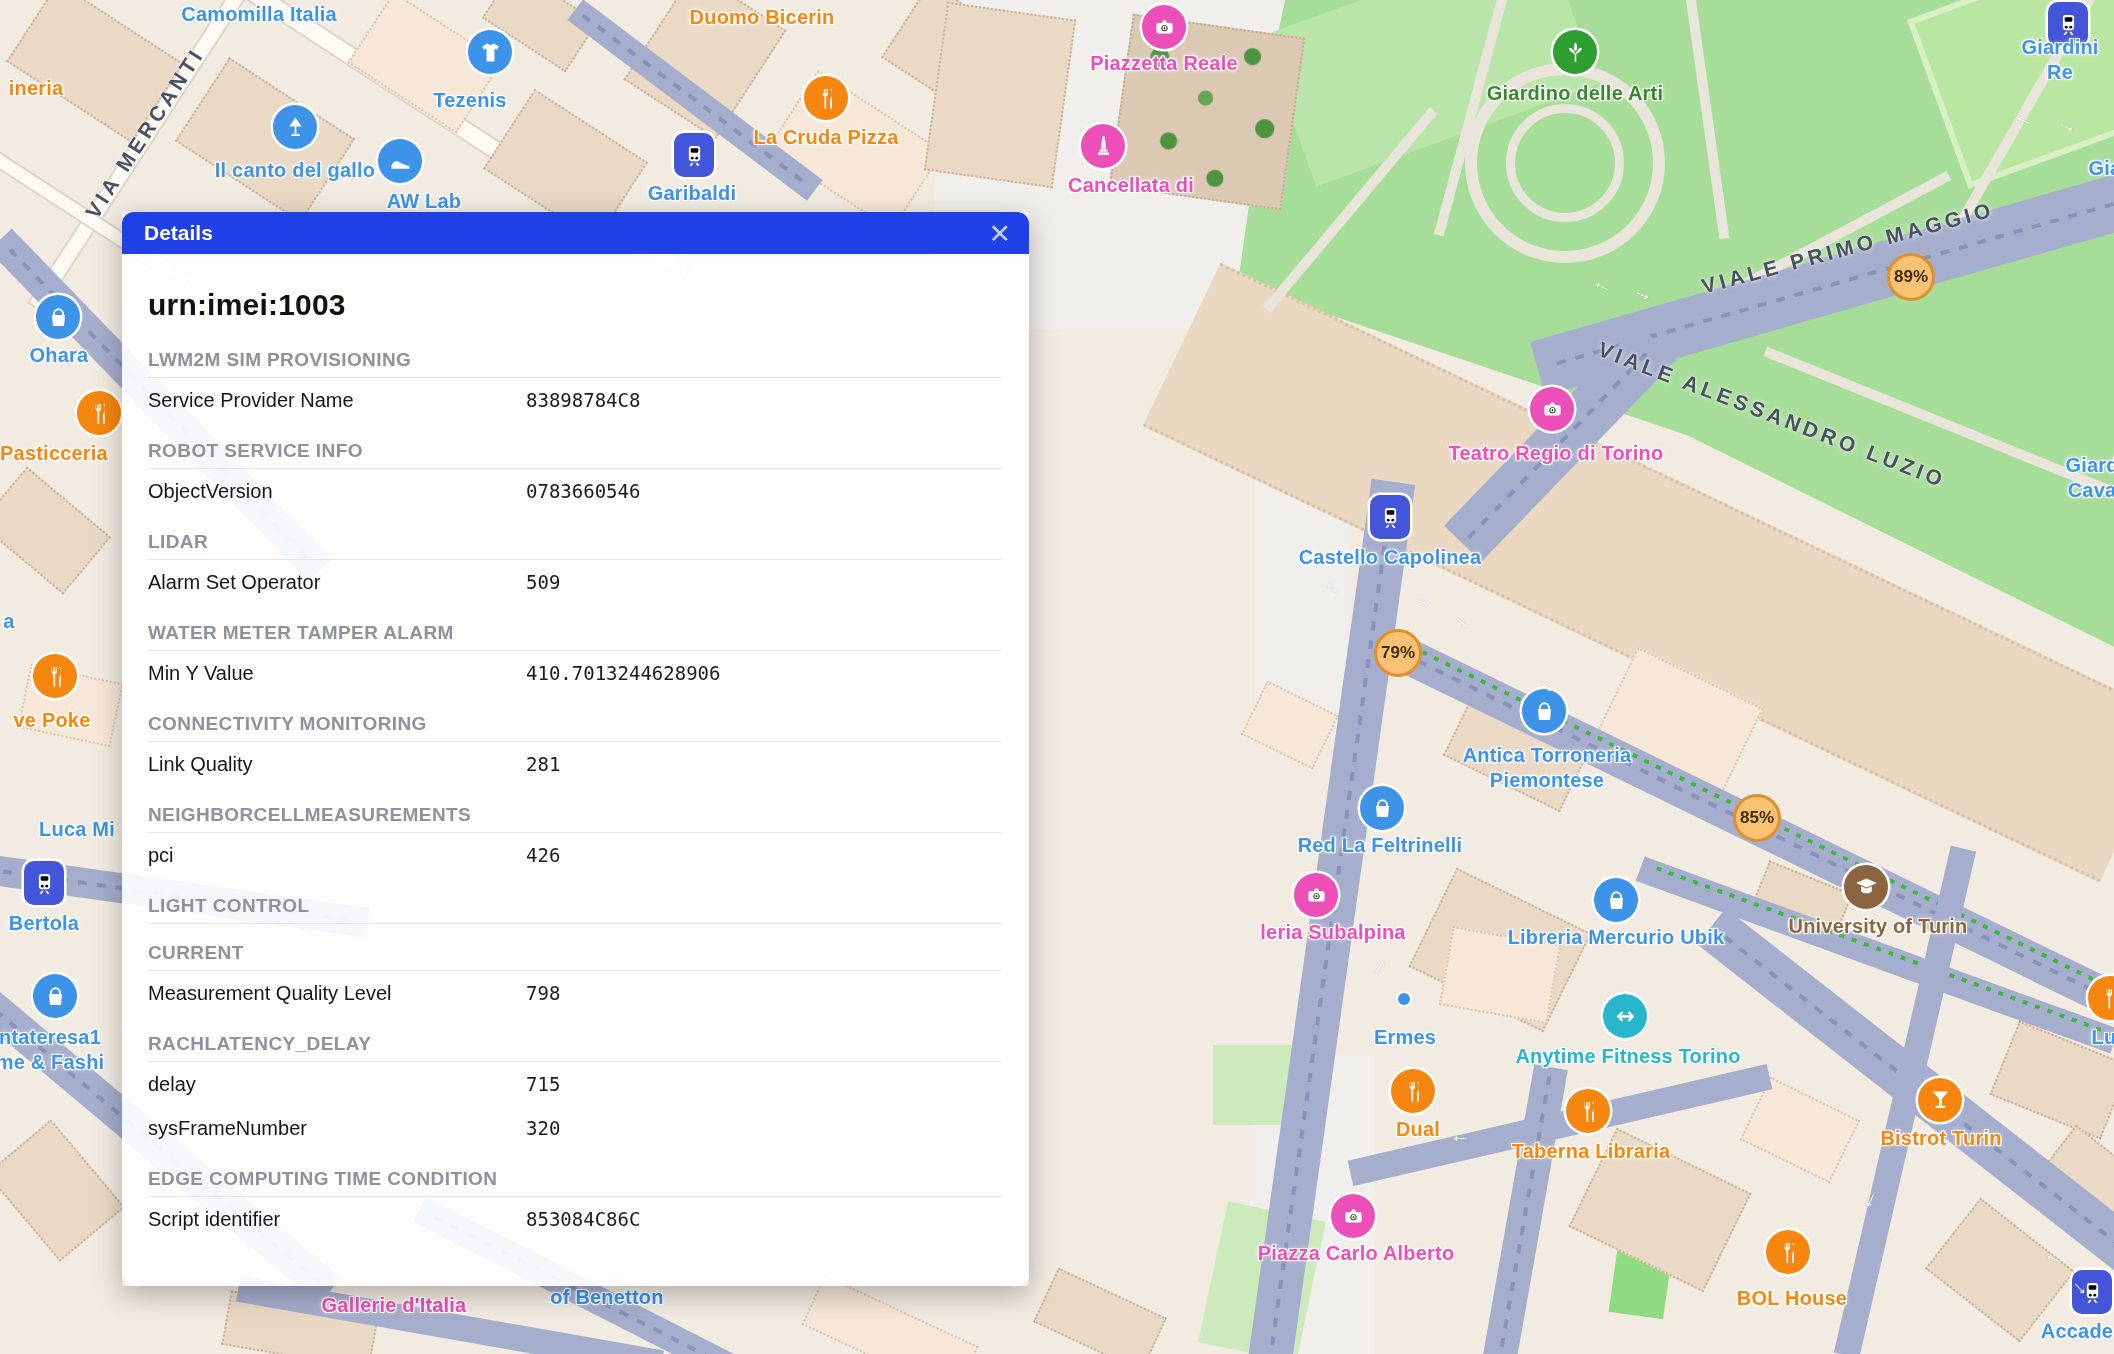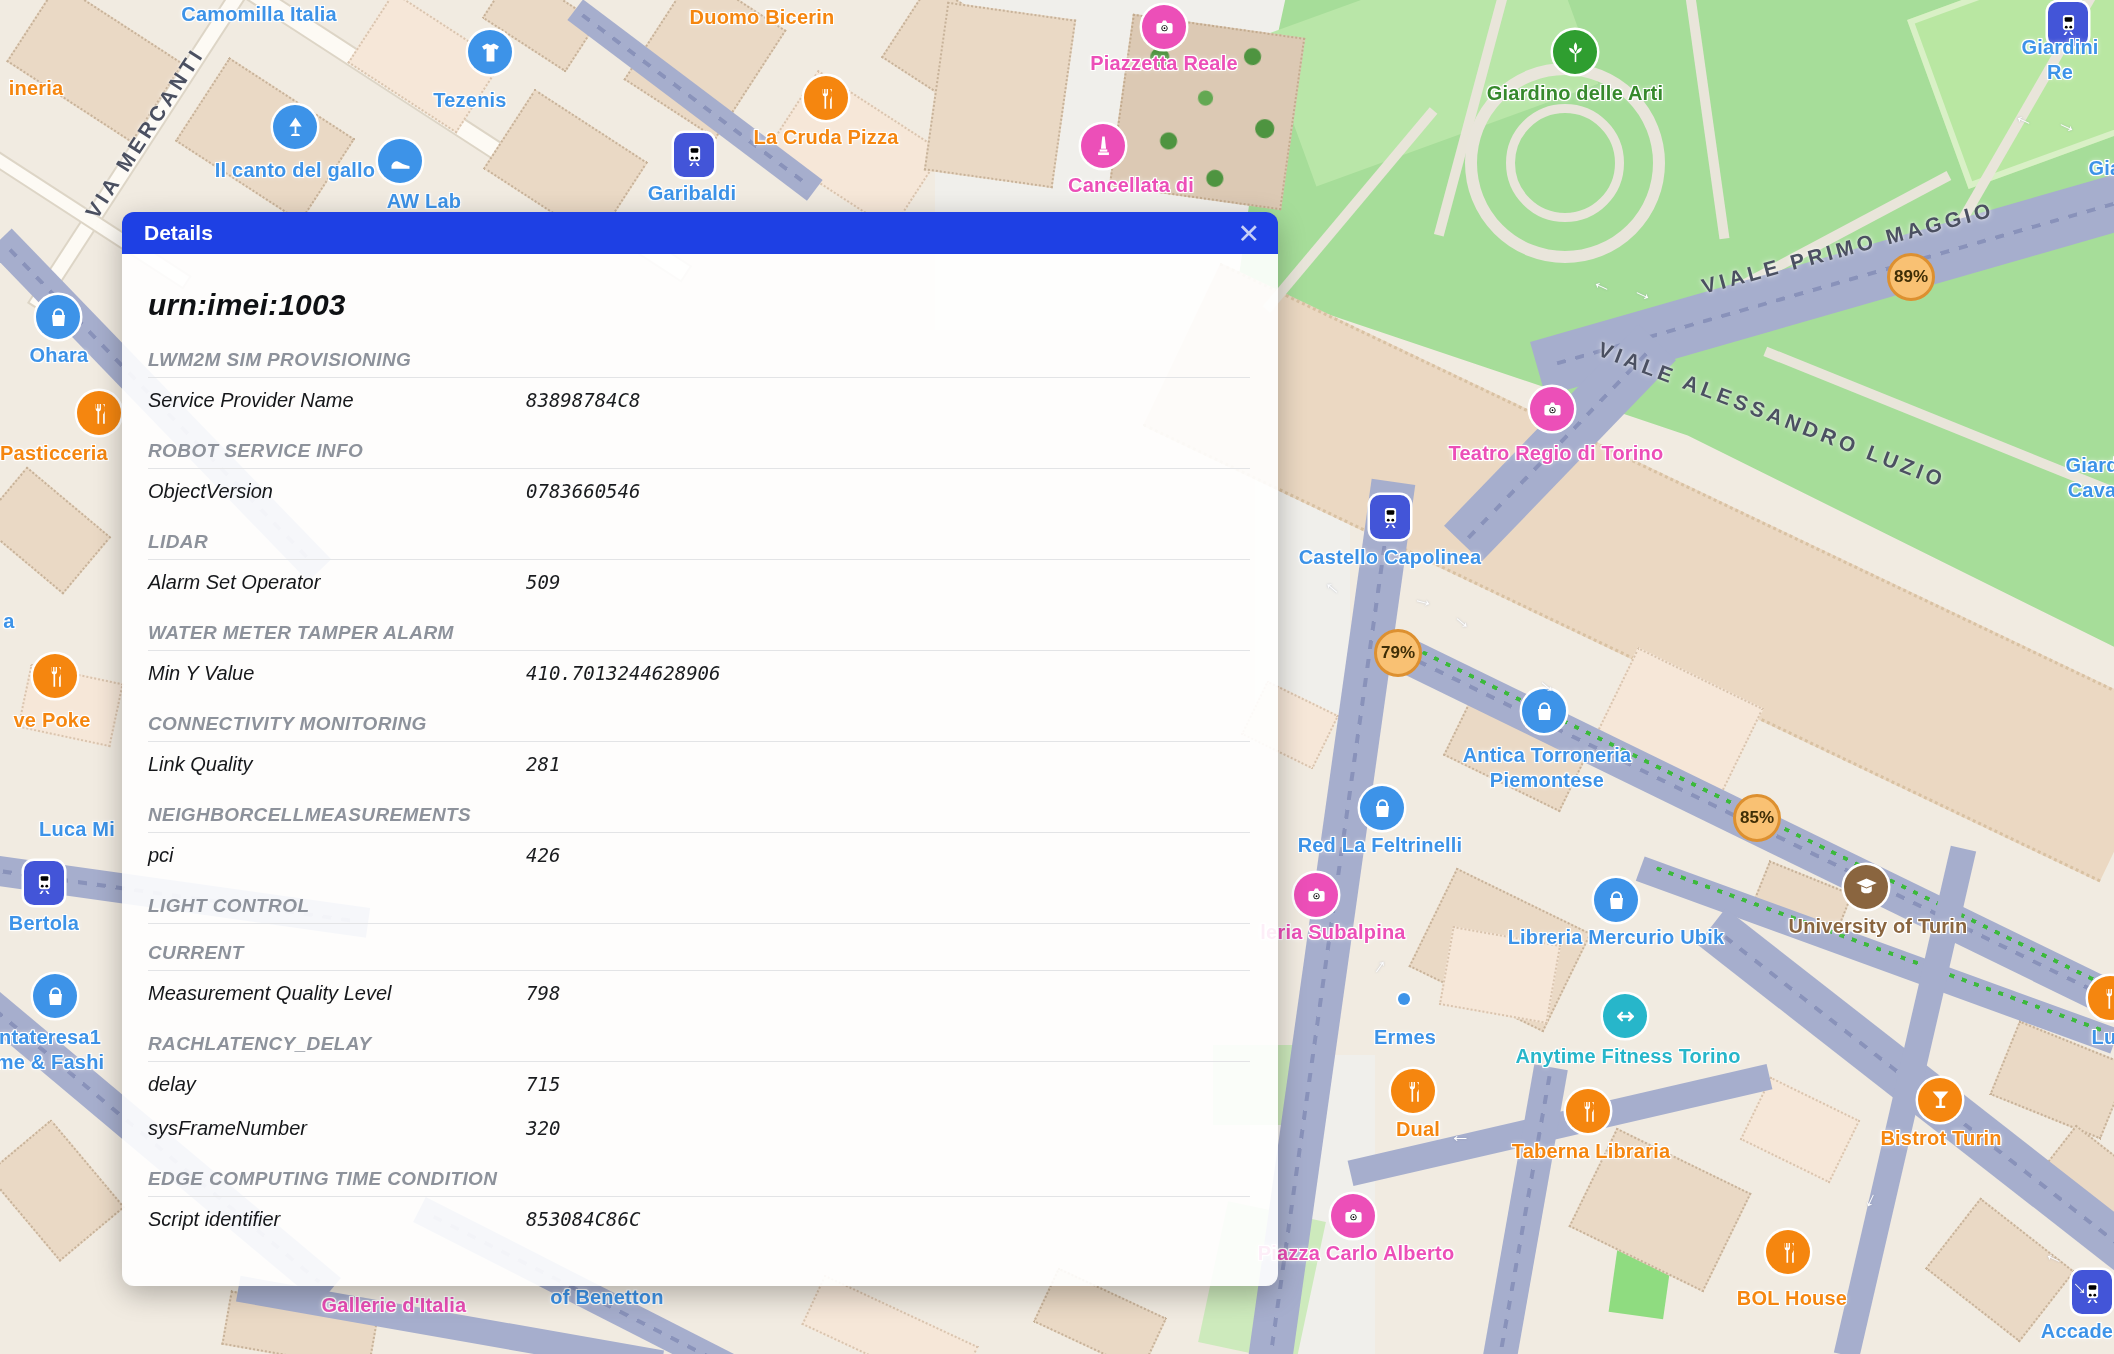--- a/index.html
+++ b/index.html
@@ -58,29 +58,29 @@
   .micon svg .bgfill{fill:currentColor;}
   .dotmark{position:absolute;transform:translate(-50%,-50%);width:12px;height:12px;
     border-radius:50%;background:var(--poi-blue);box-shadow:0 0 0 2px #fff;}
   .badge{position:absolute;transform:translate(-50%,-50%);width:48px;height:48px;border-radius:50%;
     background:var(--badge-fill);border:3px solid var(--badge-border);box-sizing:border-box;
     display:flex;align-items:center;justify-content:center;font-weight:700;font-size:17px;
     color:var(--badge-text);}
   .arrow{position:absolute;transform:translate(-50%,-50%);color:#fff;font-size:21px;
     font-weight:700;text-shadow:0 0 2px rgba(120,128,160,.5);}
   
-  #dialog{position:absolute;left:122px;top:212px;width:1156px;height:1074px;border-radius:16px;
+  #dialog{position:absolute;left:122px;top:212px;width:907px;height:1074px;border-radius:4px;
     box-shadow:0 8px 28px rgba(0,0,0,.28);display:flex;flex-direction:column;}
   #dialog-header{height:42px;flex:0 0 42px;background:var(--header-blue);border-radius:12px 12px 0 0;
     display:flex;align-items:center;justify-content:space-between;padding:0 18px 0 22px;}
   #dialog-title{color:#fff;font-size:21px;font-weight:700;}
   #dialog-close{color:#c7cff6;font-size:27px;font-weight:400;line-height:1;cursor:pointer;
     font-family:"DejaVu Sans",sans-serif;}
   #dialog-body{flex:1;background:rgba(255,255,255,.9);border-radius:0 0 12px 12px;
-    padding:14px 28px 3px 26px;overflow:hidden;font-style:italic;}
+    padding:14px 28px 3px 26px;overflow:hidden;}
   #device-id{font-size:30px;font-weight:700;color:#0f1114;margin:20px 0 6px;letter-spacing:.2px;}
   .section{margin-top:17px;}
   .section:first-of-type{margin-top:26px;}
   .sheader{font-size:19px;font-weight:700;color:#8d929b;letter-spacing:.4px;line-height:24px;}
   .sdivider{height:1px;background:#e3e4e6;margin-top:5px;}
   .frow{display:flex;padding:9px 0;align-items:baseline;}
   .flabel{width:378px;font-size:20px;color:#15171a;line-height:26px;}
   .fvalue{font-family:"DejaVu Sans Mono",monospace;font-size:19px;color:#1a1c1f;line-height:26px;}
 </style>
 </head>

